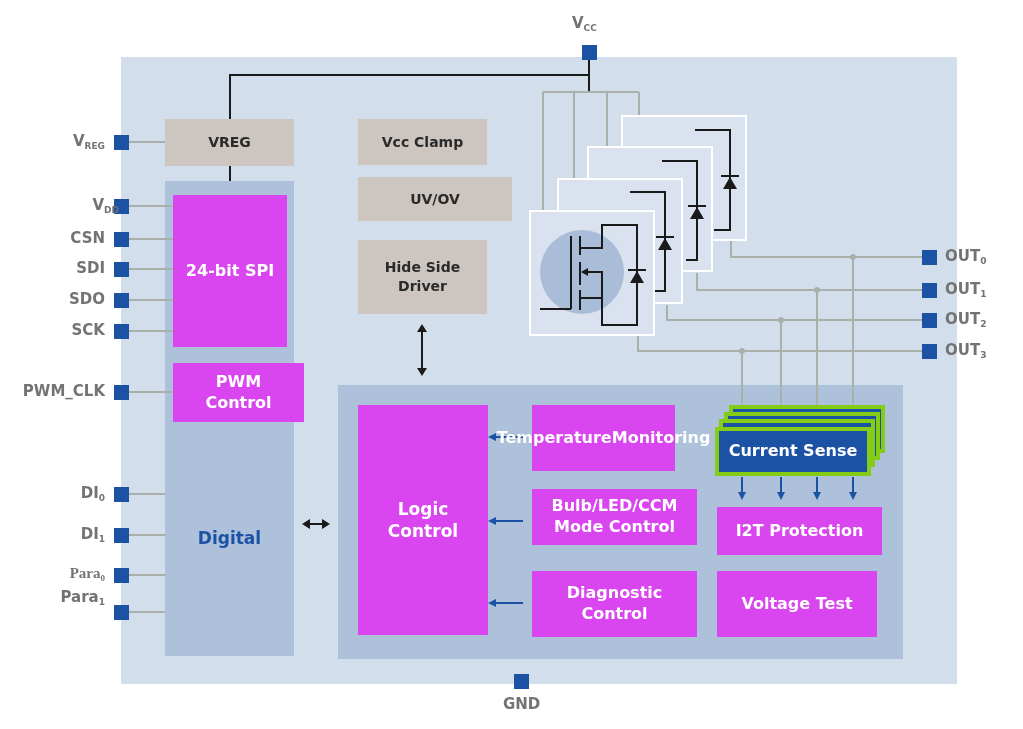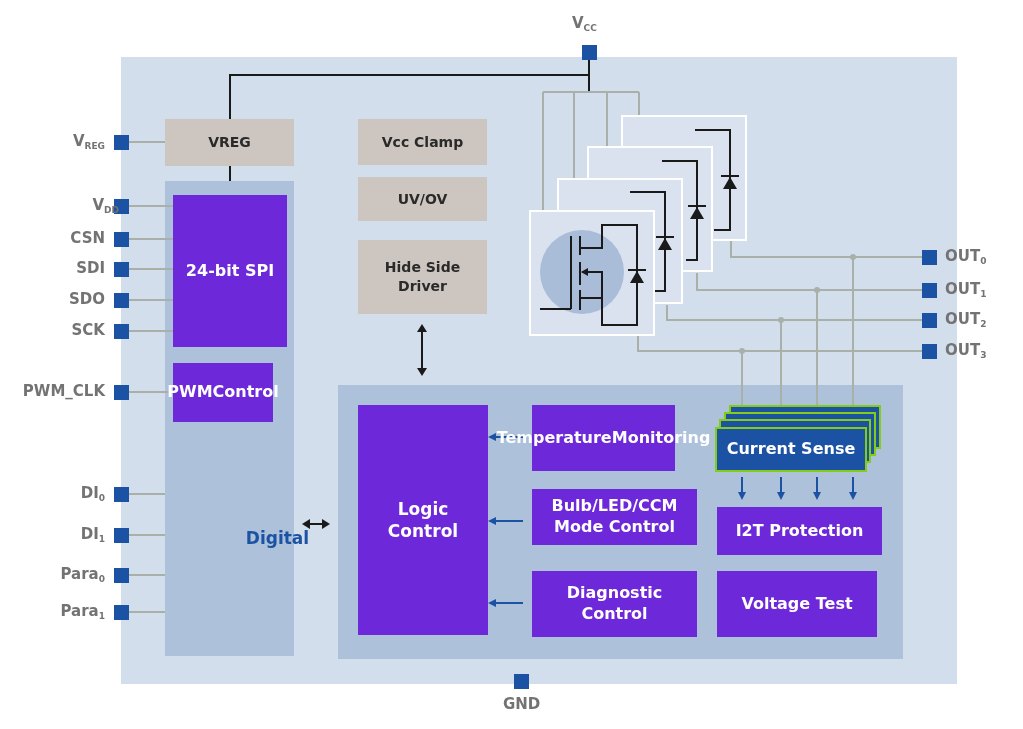--- a/index.html
+++ b/index.html
@@ -4,29 +4,29 @@
 <style>
   html, body { margin:0; padding:0; background:#ffffff; }
   body { width:1023px; height:729px; position:relative; overflow:hidden;
          font-family:"DejaVu Sans", sans-serif; }
   .abs { position:absolute; }
   .chip { left:121px; top:57px; width:836px; height:627px; background:#d3deec; }
   .digital-bg { left:165px; top:181px; width:129px; height:475px; background:#adc1da; }
   .logic-bg { left:338px; top:385px; width:565px; height:274px; background:#adc1da; }
   .gray-block { background:#cdc6c0; color:#2a2a2a; font-weight:bold; font-size:14px;
                 display:flex; align-items:center; justify-content:center; text-align:center; line-height:1.35; }
-  .blue-block { background:#6d28d9; color:#ffffff; font-weight:bold;
+  .blue-block { background:#d946ef; color:#ffffff; font-weight:bold;
                 display:flex; align-items:center; justify-content:center; text-align:center; line-height:1.3; }
   .pin { width:15px; height:15px; background:#1c52a3; }
   .pin-label { color:#737373; font-weight:bold; font-size:15px; white-space:nowrap; }
   .pin-label sub { font-size:9px; vertical-align:-3px; }
   .left-label { text-align:right; width:100px; }
-  .cs-stack { border:2px solid #84cc16; background:#1c52a3; }
+  .cs-stack { border:4px solid #84cc16; background:#1c52a3; }
   svg.overlay { position:absolute; left:0; top:0; pointer-events:none; }
-  .digital-text { color:#1c52a3; font-weight:bold; font-size:17px;padding-left:48px; }
+  .digital-text { color:#1c52a3; font-weight:bold; font-size:17px; }
 </style>
 </head>
 <body>
 
 <div class="abs chip"></div>
 <div class="abs digital-bg"></div>
 <div class="abs logic-bg"></div>
 
 <svg class="overlay" width="1023" height="729">
 
@@ -121,32 +121,32 @@
       <polygon points="849,492 857,492 853,500" stroke="none"></polygon>
   </g>
 </svg>
 
 <div class="abs gray-block" style="left:165px;top:119px;width:129px;height:47px;">
     <span>VREG</span>
   </div>
 <div class="abs gray-block" style="left:358px;top:119px;width:129px;height:46px;">
     <span>Vcc Clamp</span>
   </div>
-<div class="abs gray-block" style="left:358px;top:177px;width:129px;height:44px;">
+<div class="abs gray-block" style="left:358px;top:177px;width:154px;height:44px;">
     <span>UV/OV</span>
   </div>
 <div class="abs gray-block" style="left:358px;top:240px;width:129px;height:74px;flex-direction:column;">
   <span>Hide Side</span>
   <span>Driver</span>
 </div>
 
 <div class="abs blue-block" style="left:173px;top:195px;width:114px;height:152px;font-size:16px;">
     <span>24-bit SPI</span>
   </div>
-<div class="abs blue-block" style="left:173px;top:363px;width:100px;height:59px;font-size:16px;flex-direction:row;">
+<div class="abs blue-block" style="left:173px;top:363px;width:131px;height:59px;font-size:16px;flex-direction:column;">
   <span>PWM</span>
   <span>Control</span>
 </div>
 <div class="abs digital-text" style="left:165px;top:528px;width:129px;text-align:center;">Digital</div>
 
 <div class="abs blue-block" style="left:358px;top:405px;width:130px;height:230px;font-size:17px;flex-direction:column;">
   <span>Logic</span>
   <span>Control</span>
 </div>
 <div class="abs blue-block" style="left:532px;top:405px;width:143px;height:66px;font-size:16px;flex-direction:row;text-align:right;">
@@ -199,24 +199,24 @@
 <div class="abs pin" style="left:114px;top:385px;"></div>
 <div class="abs pin-label left-label" style="left:5px;top:382px;">PWM_CLK</div>
 
 <div class="abs pin" style="left:114px;top:487px;"></div>
 <div class="abs pin-label left-label" style="left:5px;top:484px;"><span>DI</span><sub>0</sub></div>
 
 <div class="abs pin" style="left:114px;top:528px;"></div>
 <div class="abs pin-label left-label" style="left:5px;top:525px;"><span>DI</span><sub>1</sub></div>
 
 <div class="abs pin" style="left:114px;top:568px;"></div>
-<div class="abs pin-label left-label" style="left:5px;top:565px;"><span>Para</span><sub>0</sub></div>
+<div class="abs pin-label left-label" style="left:5px;top:565px;font-family:Liberation Serif, serif;"><span>Para</span><sub>0</sub></div>
 
 <div class="abs pin" style="left:114px;top:605px;"></div>
-<div class="abs pin-label left-label" style="left:5px;top:602px;"><span>Para</span><sub>1</sub></div>
+<div class="abs pin-label left-label" style="left:5px;top:588px;"><span>Para</span><sub>1</sub></div>
 
 <div class="abs pin" style="left:922px;top:250px;"></div>
 <div class="abs pin-label" style="left:945px;top:247px;"><span>OUT</span><sub>0</sub></div>
 
 <div class="abs pin" style="left:922px;top:283px;"></div>
 <div class="abs pin-label" style="left:945px;top:280px;"><span>OUT</span><sub>1</sub></div>
 
 <div class="abs pin" style="left:922px;top:313px;"></div>
 <div class="abs pin-label" style="left:945px;top:310px;"><span>OUT</span><sub>2</sub></div>
 

